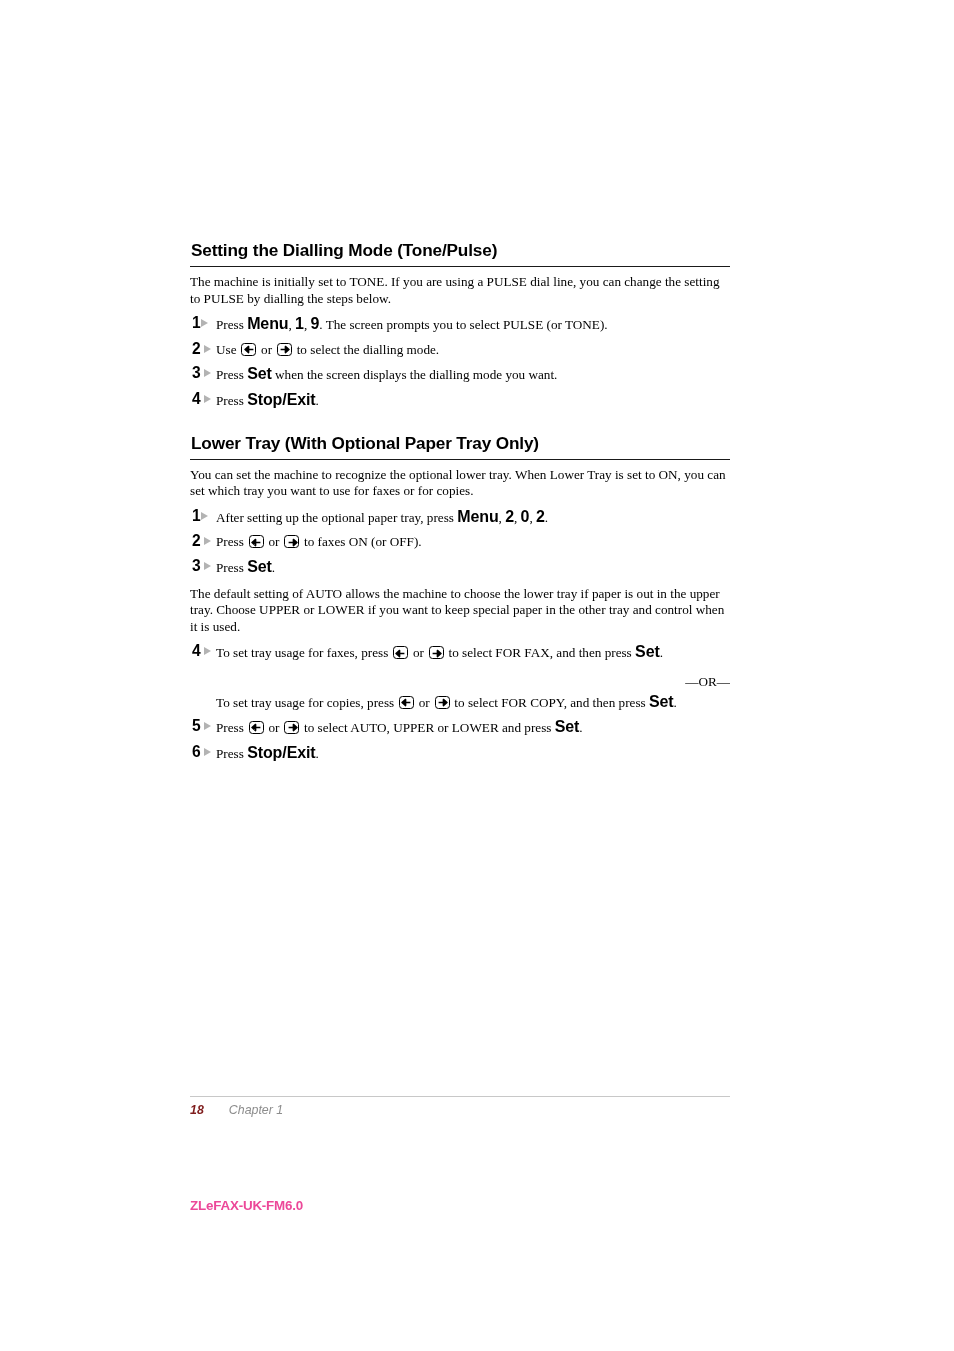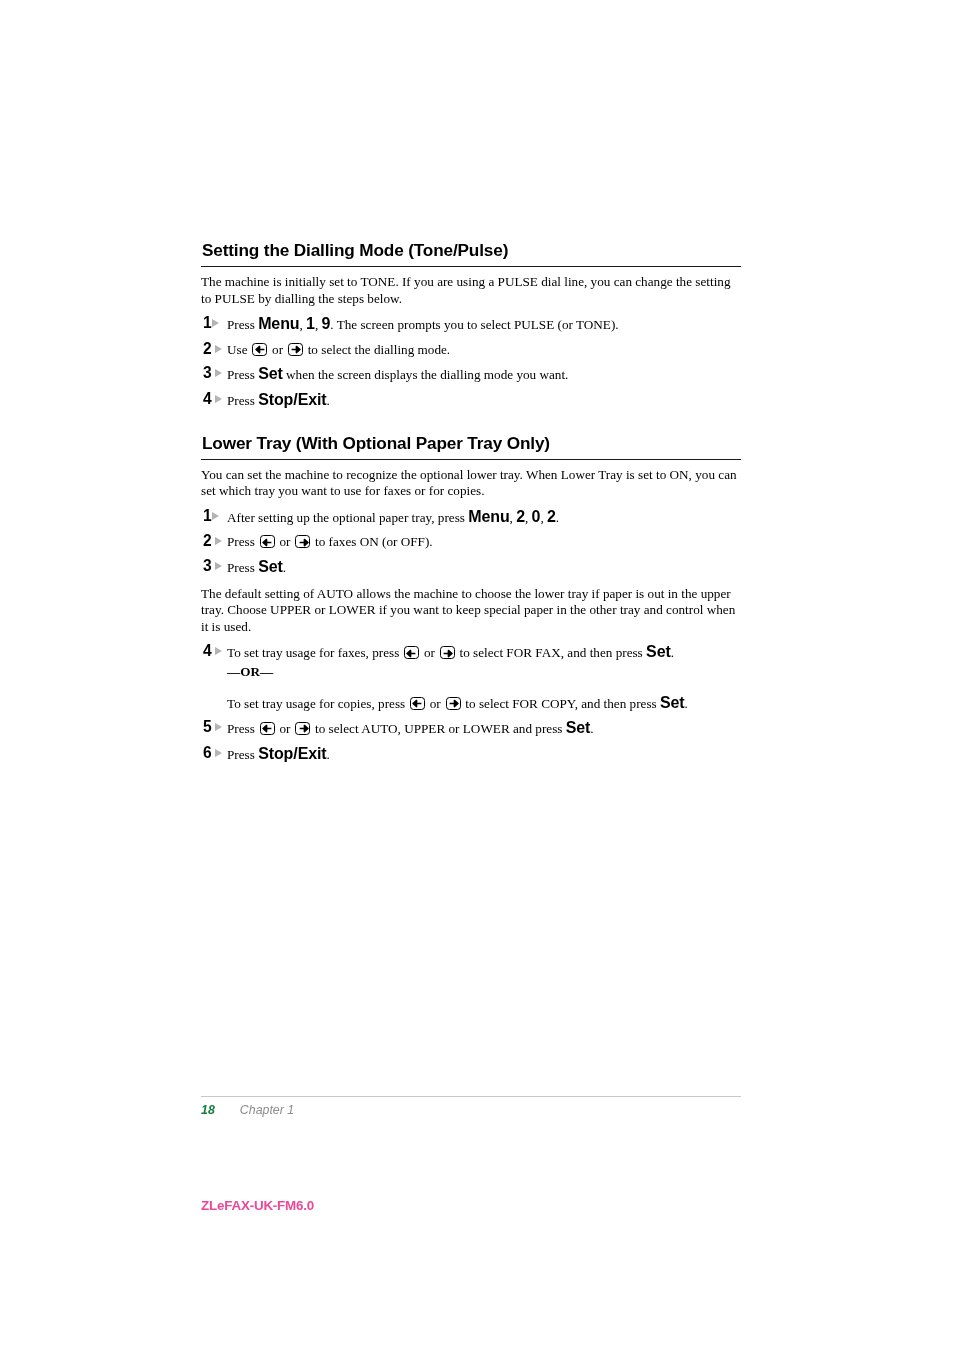--- a/index.html
+++ b/index.html
@@ -11,21 +11,21 @@
     width: 954px;
     height: 1351px;
     position: relative;
     font-family: "Liberation Serif", "DejaVu Serif", serif;
     color: #000000;
     overflow: hidden;
   }
 
   .page {
     position: absolute;
-    left: 11px; top: 0;
+    left: 0; top: 0;
     width: 806px;
     height: 1351px;
   }
 
   
   .content {
     position: absolute;
     left: 190px;
     top: 240px;
     width: 540px;
@@ -91,39 +91,40 @@
     top: 5px;
     width: 0; height: 0;
     border-top: 4px solid transparent;
     border-bottom: 4px solid transparent;
     border-left: 7px solid #b3b3b3;
   }
   .step-num.w1::after { left: 9px; }
   .step-body { display: block; }
   .step-sub {
     display: block;
-    margin-top: 14px;
+    margin-top: 3px;
   }
 
   
   b.sans {
     font-family: "Liberation Sans", "DejaVu Sans", sans-serif;
     font-weight: bold;
     font-size: 16px;
     letter-spacing: -0.1px;
   }
   b.serif {
     font-family: "Liberation Serif", "DejaVu Serif", serif;
     font-weight: normal;
   }
   .or-line {
     font-family: "Liberation Serif", "DejaVu Serif", serif;
-    font-weight: bold;
+    font-weight: normal;
     display: block;
-    margin-top: 2px;
+    margin-top: 12px;
+    text-align: right;
   }
 
   
   .keyicon {
     display: inline-block;
     width: 15px;
     height: 13px;
     border: 1.4px solid #000;
     border-radius: 3.5px;
     position: relative;
@@ -154,21 +155,21 @@
   .footer-line {
     margin-top: 6px;
     font-family: "Liberation Sans", "DejaVu Sans", sans-serif;
     font-style: italic;
     font-size: 12.4px;
     line-height: 15px;
     white-space: nowrap;
   }
   .page-number {
     font-weight: bold;
-    color: #15803d;
+    color: #7f1d1d;
   }
   .chapter-label {
     color: #8c8c8c;
     margin-left: 25px;
     text-align: right;
   }
 
   .docid {
     position: absolute;
     left: 190px;

